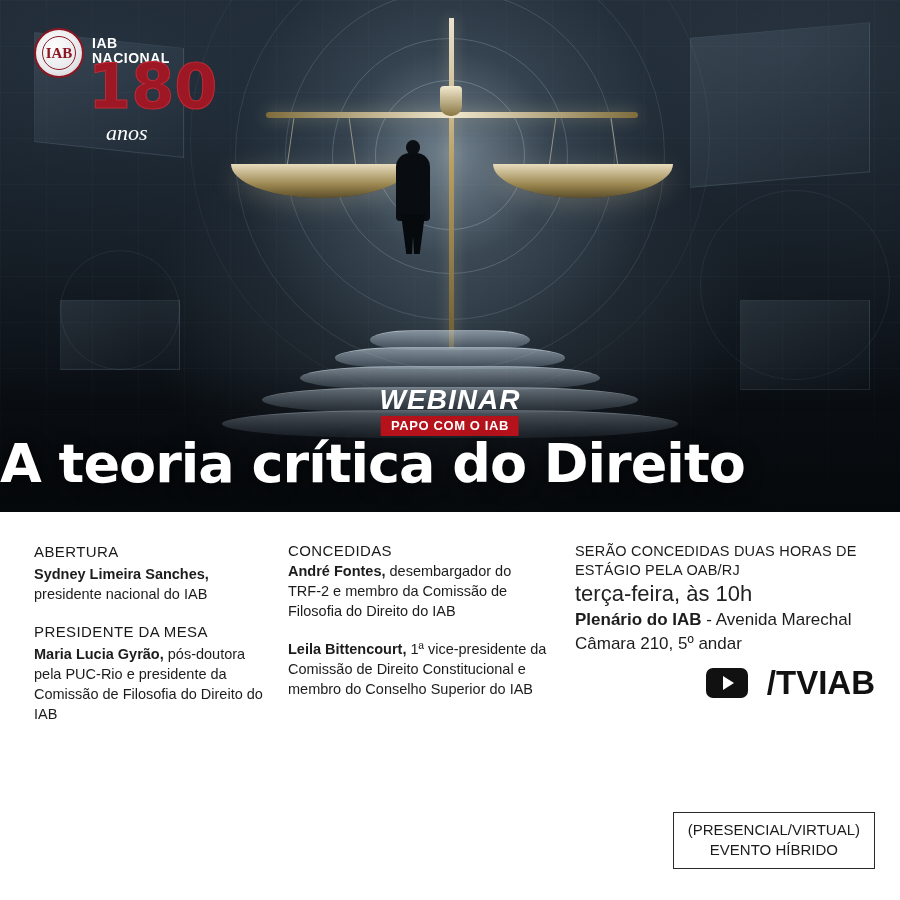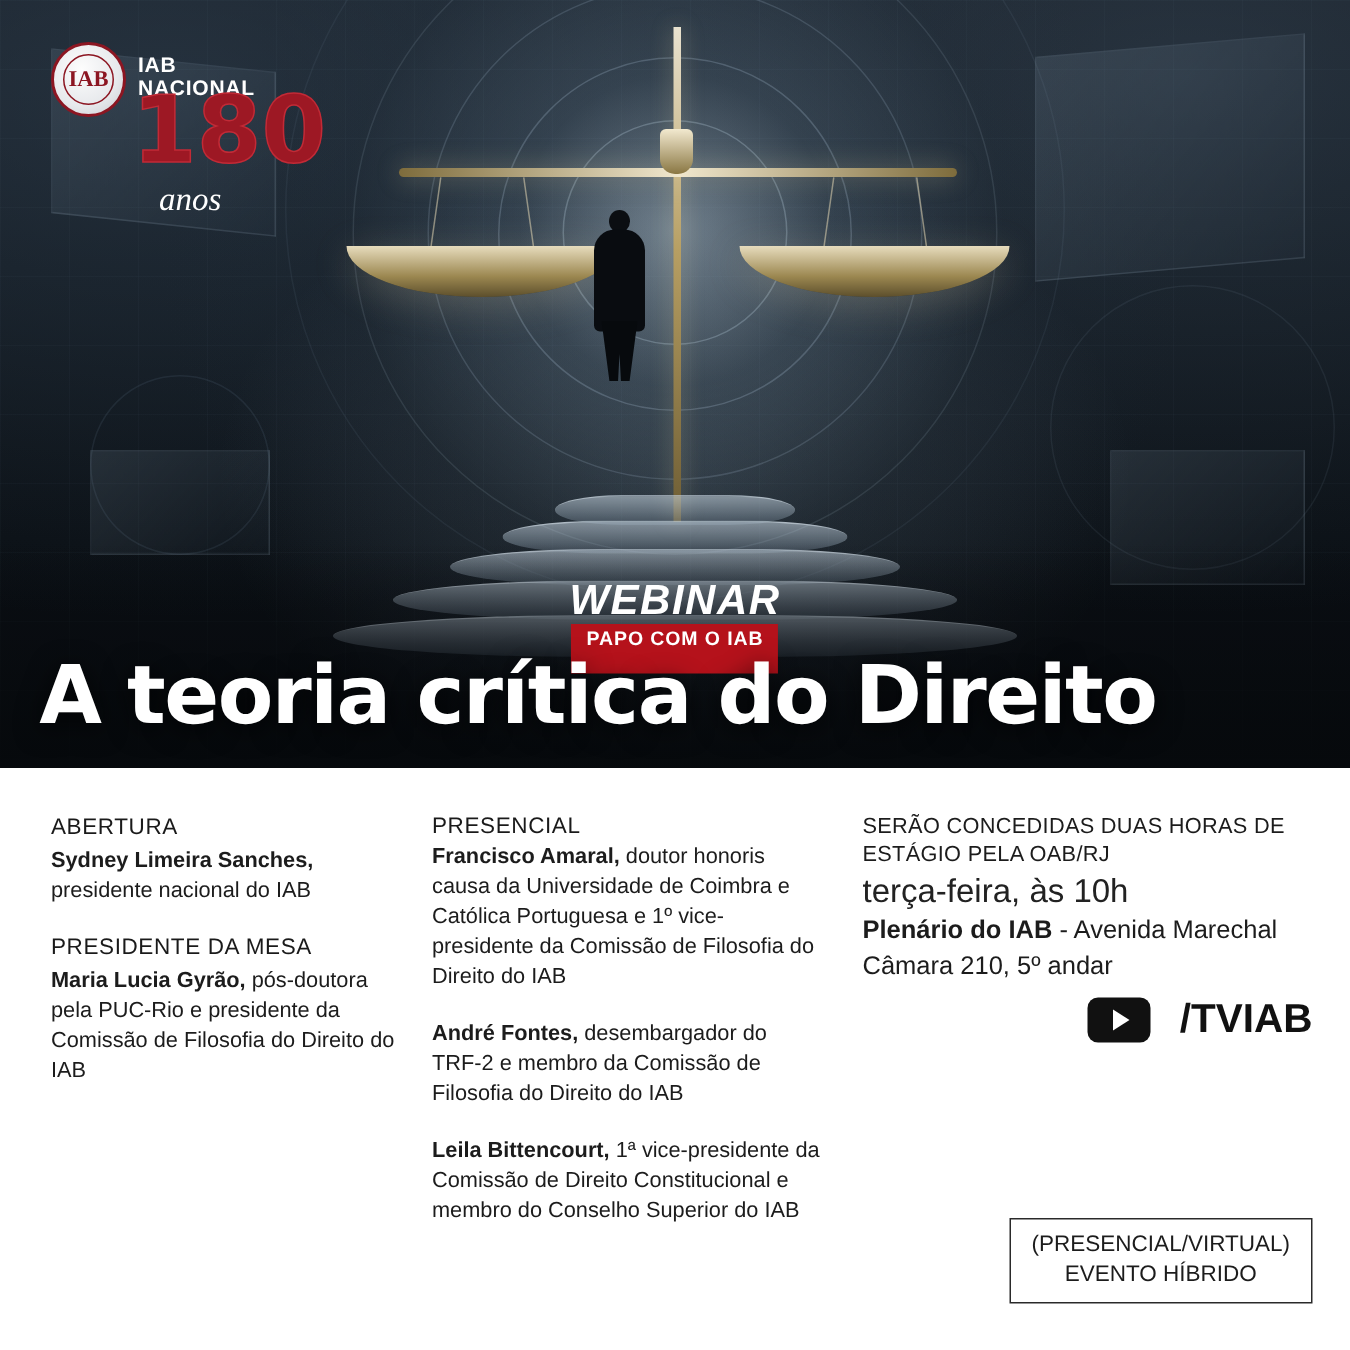--- a/index.html
+++ b/index.html
@@ -182,27 +182,26 @@
   .webinar-main {
     color: #ffffff; font-size: 28px; font-weight: bold;
     letter-spacing: 1px; line-height: 28px;
     font-style: italic;
   }
   .webinar-sub {
     display: inline-block;
     background: #b5121b;
     color: #ffffff;
     font-size: 13px; font-weight: bold; letter-spacing: .6px;
-    padding: 2px 10px 16px 10px;
+    padding: 2px 10px 3px 10px;
     margin-top: 2px;
   }
 
   .title {
     position: absolute; left: 0; top: 432px; width: 797px;
-    text-align: center;
     color: #ffffff;
     font-size: 54px; font-weight: bold;
     letter-spacing: -1px;
     text-shadow: 0 3px 18px rgba(0,0,0,.8);
     font-family: "DejaVu Sans", sans-serif;
   }
 
   
   .content {
     position: absolute; left: 0; top: 512px;
@@ -245,21 +244,21 @@
     background: #111111;
     display: inline-flex; align-items: center; justify-content: center;
   }
   .yt-tri {
     width: 0; height: 0;
     border-left: 11px solid #ffffff;
     border-top: 7px solid transparent;
     border-bottom: 7px solid transparent;
     margin-left: 3px;
   }
-  .yt-handle { font-size: 27px; font-weight: bold; color: #111; margin-left: 13px; }
+  .yt-handle { font-size: 33px; font-weight: bold; color: #111; margin-left: 13px; }
 
   .hybrid {
     position: absolute; right: 25px; top: 300px;
     border: 1px solid #2a2a2a;
     padding: 7px 14px 8px 14px;
     text-align: center;
     font-size: 15px; line-height: 20px; color: #1c1c1c;
   }
 </style>
 </head>
@@ -336,25 +335,21 @@
         <span>presidente nacional do IAB</span>
       </div>
       <div class="entry">
         <div class="sec-head">PRESIDENTE DA MESA</div>
         <b>Maria Lucia Gyrão,</b>
         <span>pós-doutora pela PUC-Rio e presidente da Comissão de Filosofia do Direito do IAB</span>
       </div>
     </div>
 
     <div class="col col-mid">
-      <div class="sec-head">PRESENCIAL</div>
-      <div class="entry" style="margin-top:2px;">
-        <b>Francisco Amaral,</b>
-        <span>doutor honoris causa da Universidade de Coimbra e Católica Portuguesa e 1º vice-presidente da Comissão de Filosofia do Direito do IAB</span>
-      </div>
+      <div class="sec-head">CONCEDIDAS</div>
       <div class="entry">
         <b>André Fontes,</b>
         <span>desembargador do TRF-2 e membro da Comissão de Filosofia do Direito do IAB</span>
       </div>
       <div class="entry">
         <b>Leila Bittencourt,</b>
         <span>1ª vice-presidente da Comissão de Direito Constitucional e membro do Conselho Superior do IAB</span>
       </div>
     </div>
 

